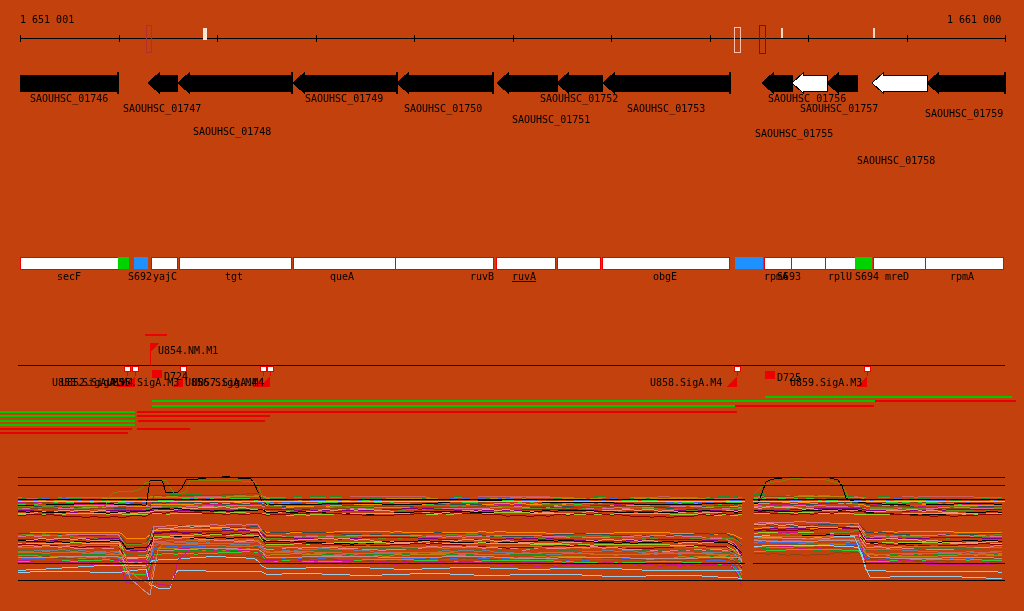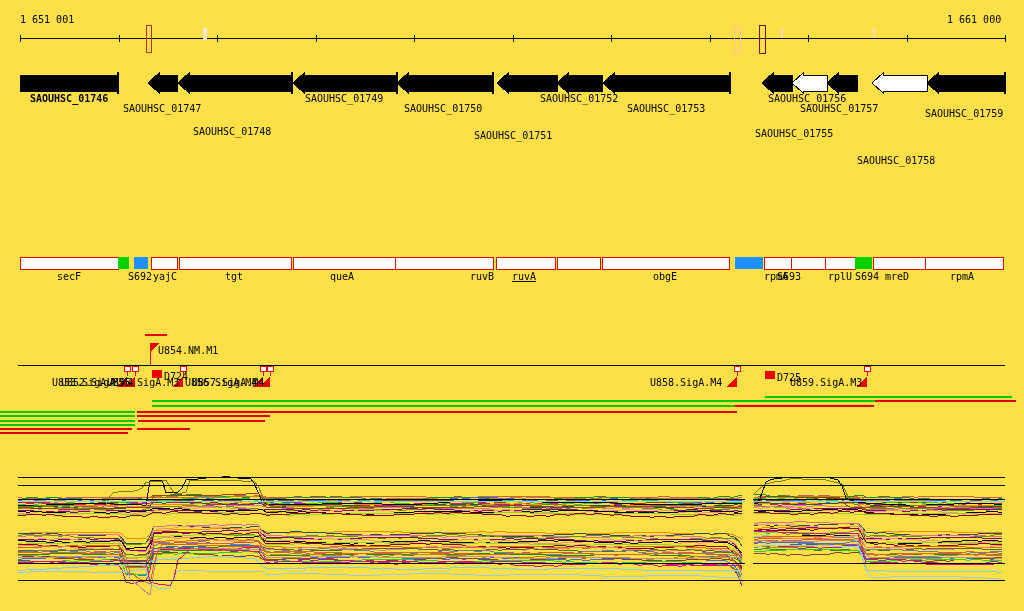--- a/index.html
+++ b/index.html
@@ -1,16 +1,16 @@
 <!DOCTYPE html>
 <html><head>
 <meta charset="utf-8">
 <style>
   html,body{margin:0;padding:0;background:#fff}
-  .stage{position:relative;width:1024px;height:611px;background:#fde047;overflow:hidden;
+  .stage{position:relative;width:1024px;height:611px;background:#c2410c;overflow:hidden;
          font-family:"DejaVu Sans Mono","Liberation Mono",monospace}
   #scene{position:absolute;left:0;top:0;shape-rendering:crispEdges}
   #labels{position:absolute;left:0;top:0;width:1024px;height:611px;pointer-events:none}
   .lbl{position:absolute;font-size:10px;line-height:11px;white-space:pre;color:#000}
 </style>
 </head>
 <body>
 
 <div class="stage">
   <svg id="scene" width="1024" height="611">
@@ -204,26 +204,26 @@
       <line x1="753" y1="501" x2="1005" y2="501" stroke="#87ceeb"></line>
       <line x1="18" y1="563" x2="745" y2="563" stroke="#000000"></line>
       <line x1="753" y1="563" x2="1005" y2="563" stroke="#000000"></line>
       <line x1="18" y1="477" x2="1005" y2="477" stroke="#000"></line>
       <line x1="18" y1="485" x2="1005" y2="485" stroke="#000"></line>
       <line x1="18" y1="580" x2="1005" y2="580" stroke="#000"></line>
     </svg>
   <div id="labels">
     <div class="lbl" style="left:20px;top:14px">1 651 001</div>
     <div class="lbl" style="left:947px;top:14px">1 661 000</div>
-  <div class="lbl" style="left: 30px; top: 93px; font-weight: bold;">SAOUHSC_01746</div>
+  <div class="lbl" style="left: 30px; top: 93px;">SAOUHSC_01746</div>
       <div class="lbl" style="left: 123px; top: 103px;">SAOUHSC_01747</div>
       <div class="lbl" style="left: 193px; top: 114px; margin-top: 12px;">SAOUHSC_01748</div>
       <div class="lbl" style="left: 305px; top: 93px;">SAOUHSC_01749</div>
       <div class="lbl" style="left: 404px; top: 103px;">SAOUHSC_01750</div>
-      <div class="lbl" style="left: 474px; top: 114px; margin-top: 16px;">SAOUHSC_01751</div>
+      <div class="lbl" style="left: 512px; top: 114px;">SAOUHSC_01751</div>
       <div class="lbl" style="left: 540px; top: 93px;">SAOUHSC_01752</div>
       <div class="lbl" style="left: 627px; top: 103px;">SAOUHSC_01753</div>
       <div class="lbl" style="left: 738px; top: 128px; margin-left: 17px;">SAOUHSC_01755</div>
       <div class="lbl" style="left: 768px; top: 93px;">SAOUHSC_01756</div>
       <div class="lbl" style="left: 800px; top: 103px;">SAOUHSC_01757</div>
       <div class="lbl" style="left: 857px; top: 114px; margin-top: 41px;">SAOUHSC_01758</div>
       <div class="lbl" style="left: 925px; top: 93px; margin-top: 15px;">SAOUHSC_01759</div>
       <div class="lbl" style="left: 57px; top: 271px;">secF</div>
       <div class="lbl" style="left: 128px; top: 271px;">S692</div>
       <div class="lbl" style="left: 153px; top: 271px;">yajC</div>

